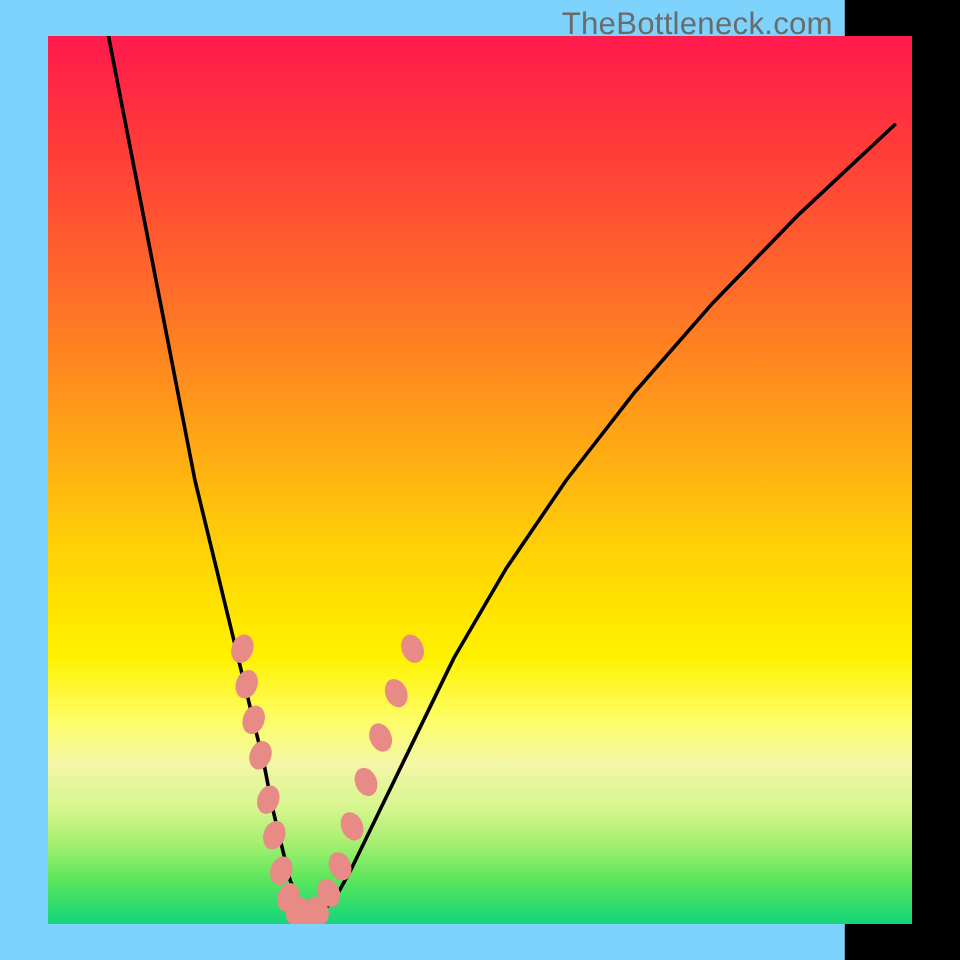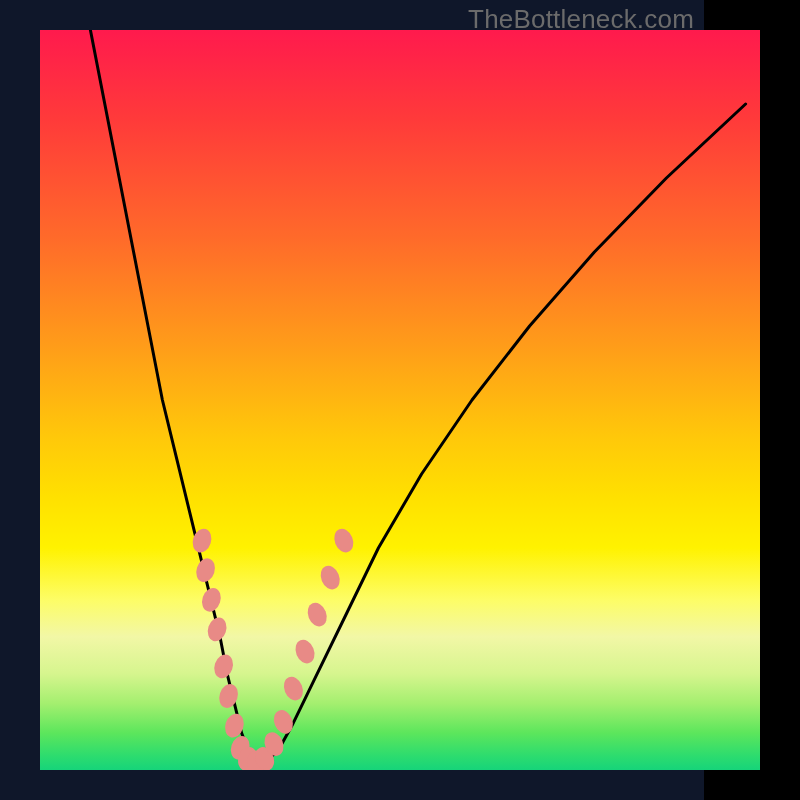--- a/index.html
+++ b/index.html
@@ -10,21 +10,21 @@
     background: #000;
     overflow: hidden;
     font-family: Arial, Helvetica, sans-serif;
   }
   .frame {
     position: absolute;
     left: 0;
     top: 0;
     width: 704px;
     height: 800px;
-    background: #0f172a;
+    background: #7dd3fc;
     text-decoration: underline;
   }
   .plot-area {
     position: absolute;
     left: 40px;
     top: 30px;
     width: 720px;
     height: 740px;
     
     background: linear-gradient(to bottom,

